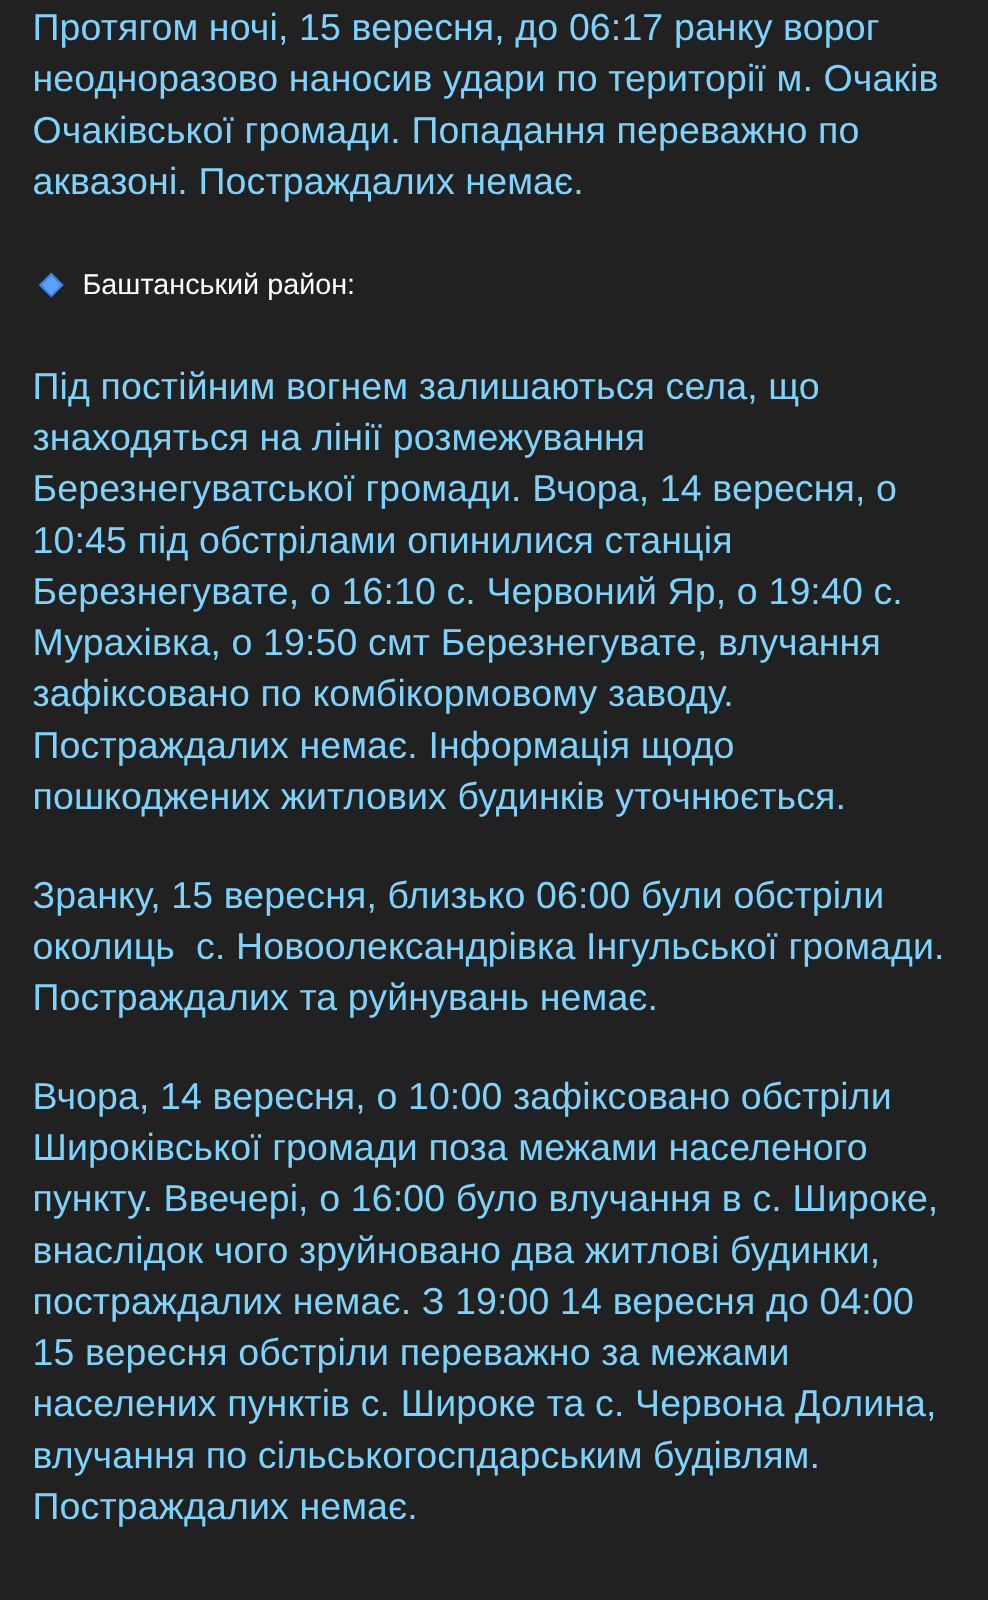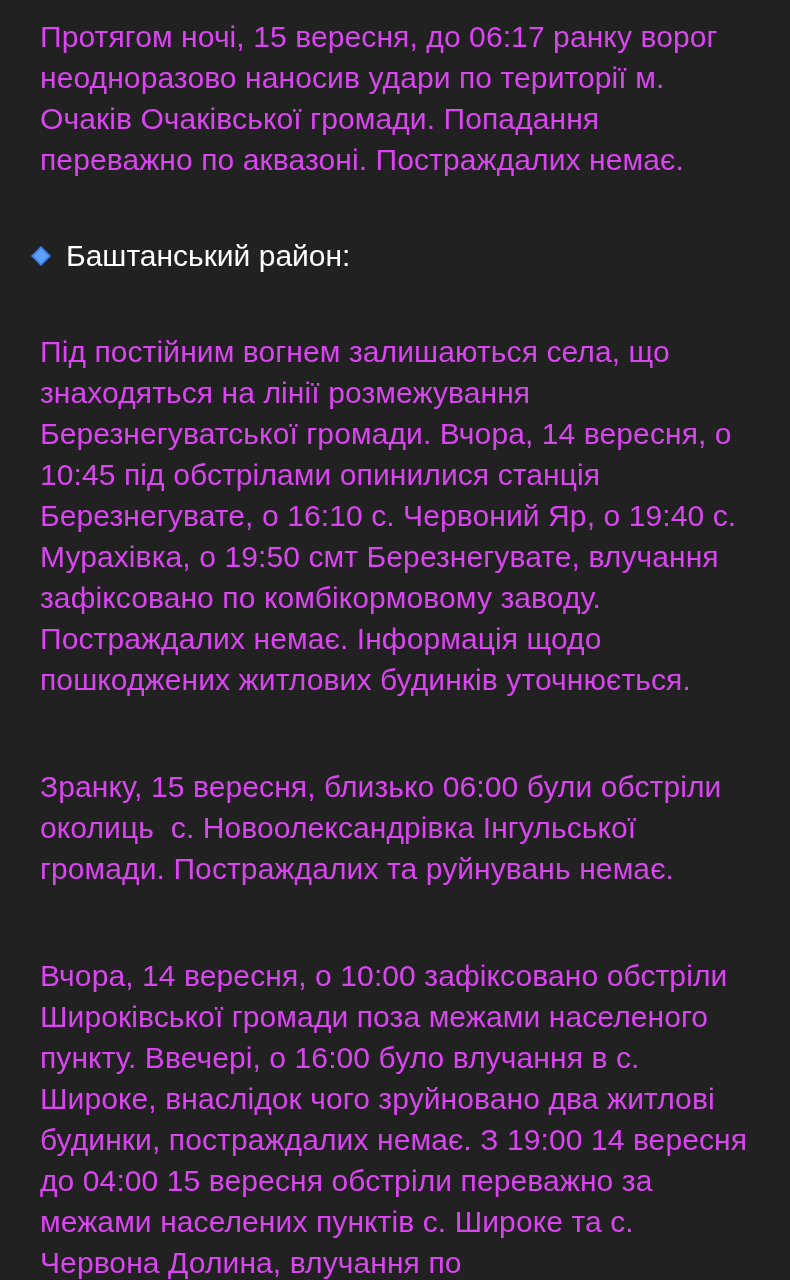--- a/index.html
+++ b/index.html
@@ -17,22 +17,22 @@
     background: #212121;
     color: #ffffff;
     box-sizing: border-box;
     padding: 0px 26px 0px 26px;
     overflow: hidden;
   }
   .para {
     font-size: 30px;
     line-height: 41px;
     letter-spacing: 0.1px;
-    color: #d946ef;
-    margin: 14px;
+    color: #7dd3fc;
+    margin: 0;
     padding: 0;
     white-space: pre-wrap;
     word-wrap: break-word;
   }
   .para.first {
     padding-top: 2px;
   }
   .spacer {
     height: 41px;
   }
@@ -49,21 +49,21 @@
     width: 30px;
     height: 41px;
     display: inline-flex;
     align-items: center;
     justify-content: center;
   }
   .diamond-icon svg {
     display: block;
   }
   .heading-text {
-    font-size: 30px;
+    font-size: 23px;
     line-height: 41px;
     color: #ffffff;
   }
 </style>
 </head>
 <body>
 
 <div class="page">
 
   <p class="para first">Протягом ночі, 15 вересня, до 06:17 ранку ворог неодноразово наносив удари по території м. Очаків Очаківської громади. Попадання переважно по аквазоні. Постраждалих немає.</p>

